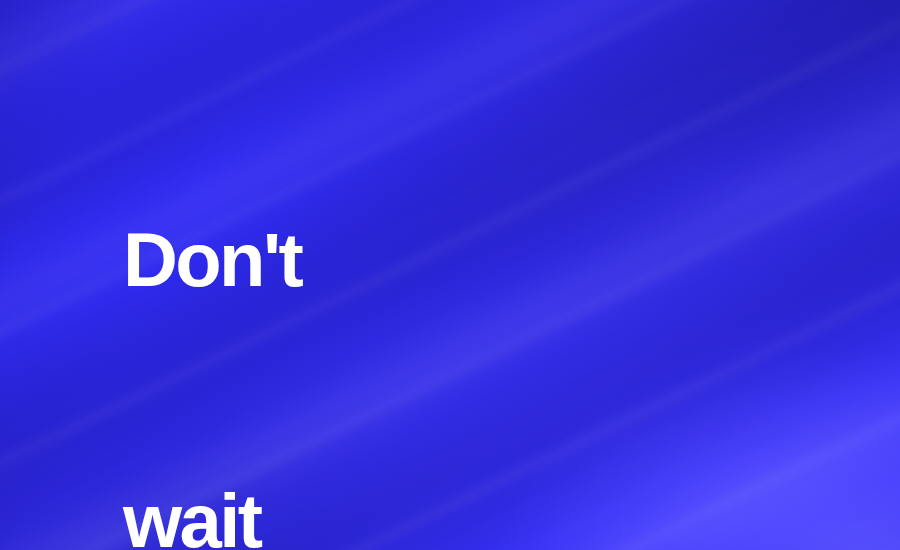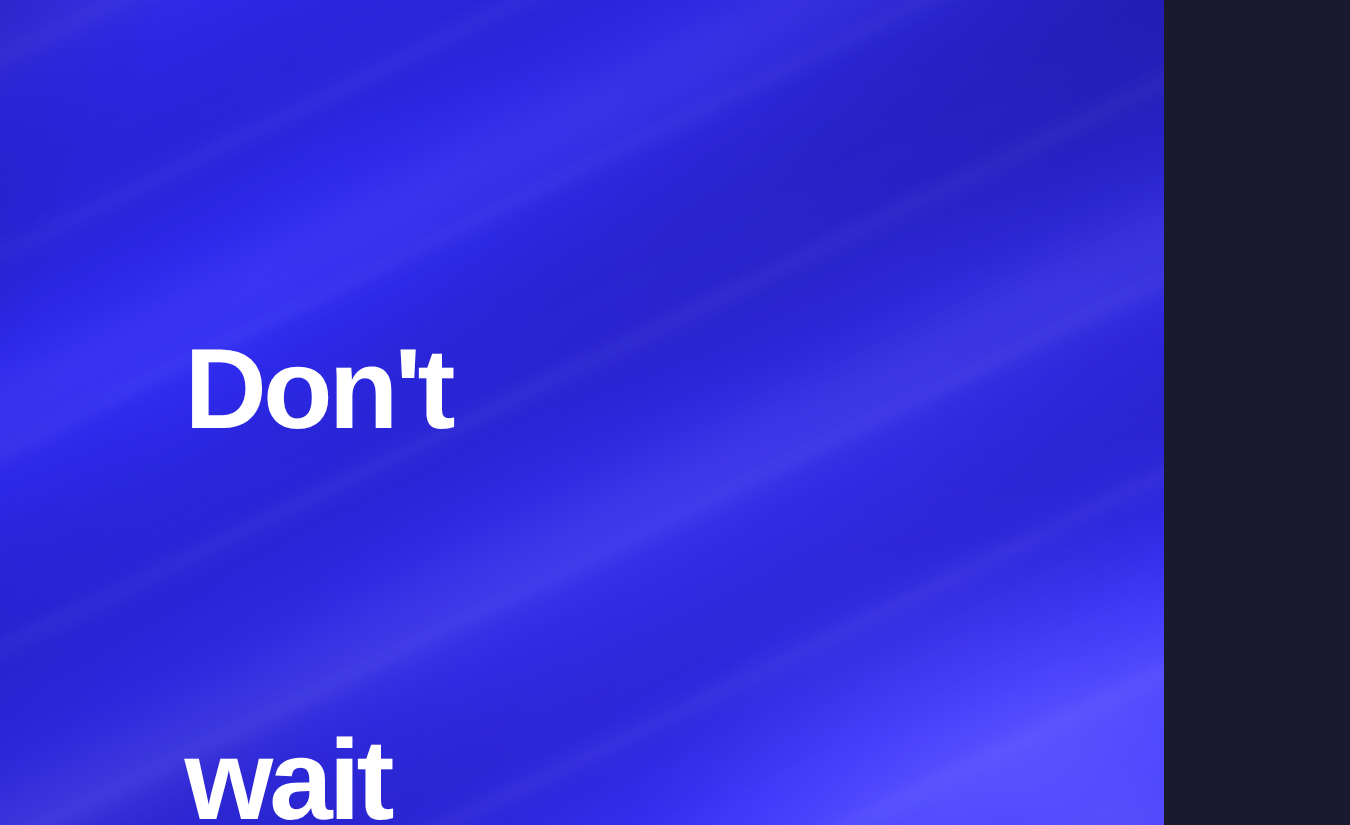--- a/index.html
+++ b/index.html
@@ -7,21 +7,21 @@
     margin: 0;
     padding: 0;
     background: #1a1a2e;
   }
   body {
     font-family: "Liberation Sans", sans-serif;
   }
 
   #banner {
     position: relative;
-    width: 776px;
+    width: 900px;
     height: 550px;
     overflow: hidden;
     background: #d946ef;
     isolation: isolate;
   }
 
   
   .bg-base {
     position: absolute;
     inset: 0;

